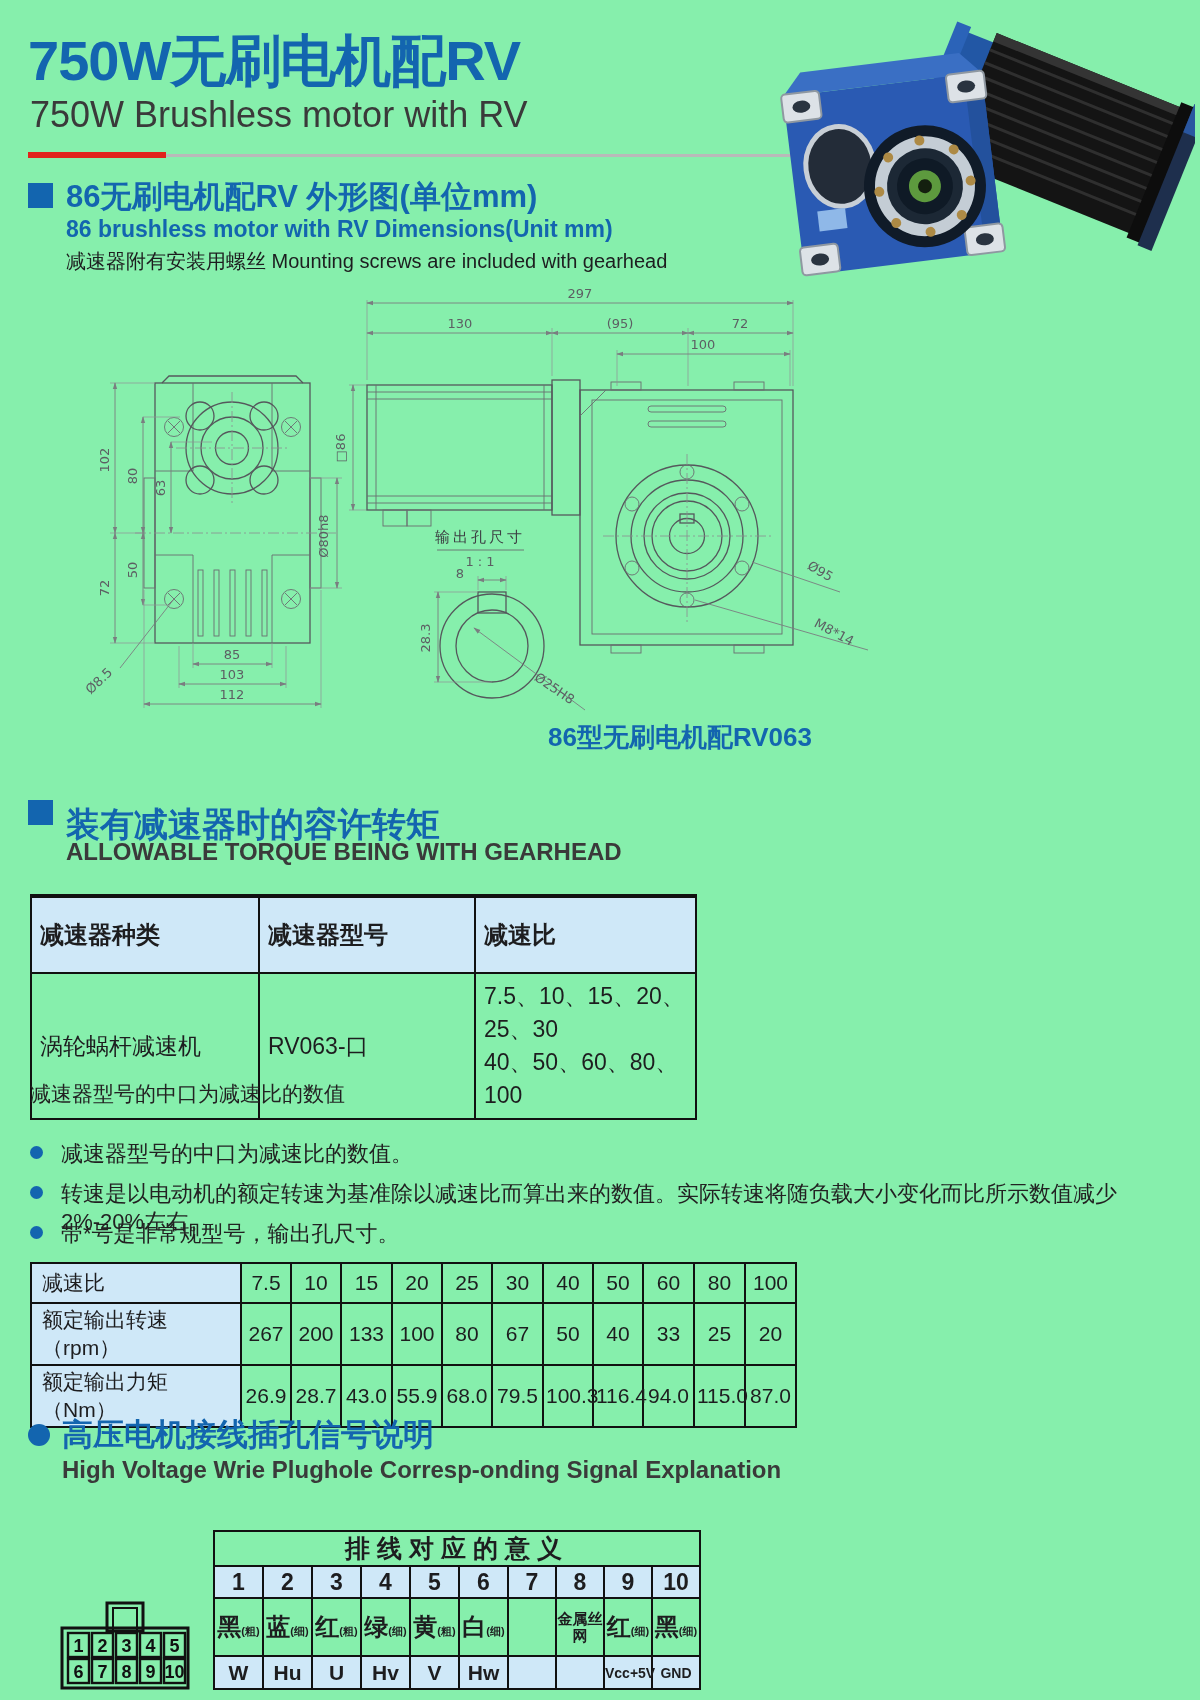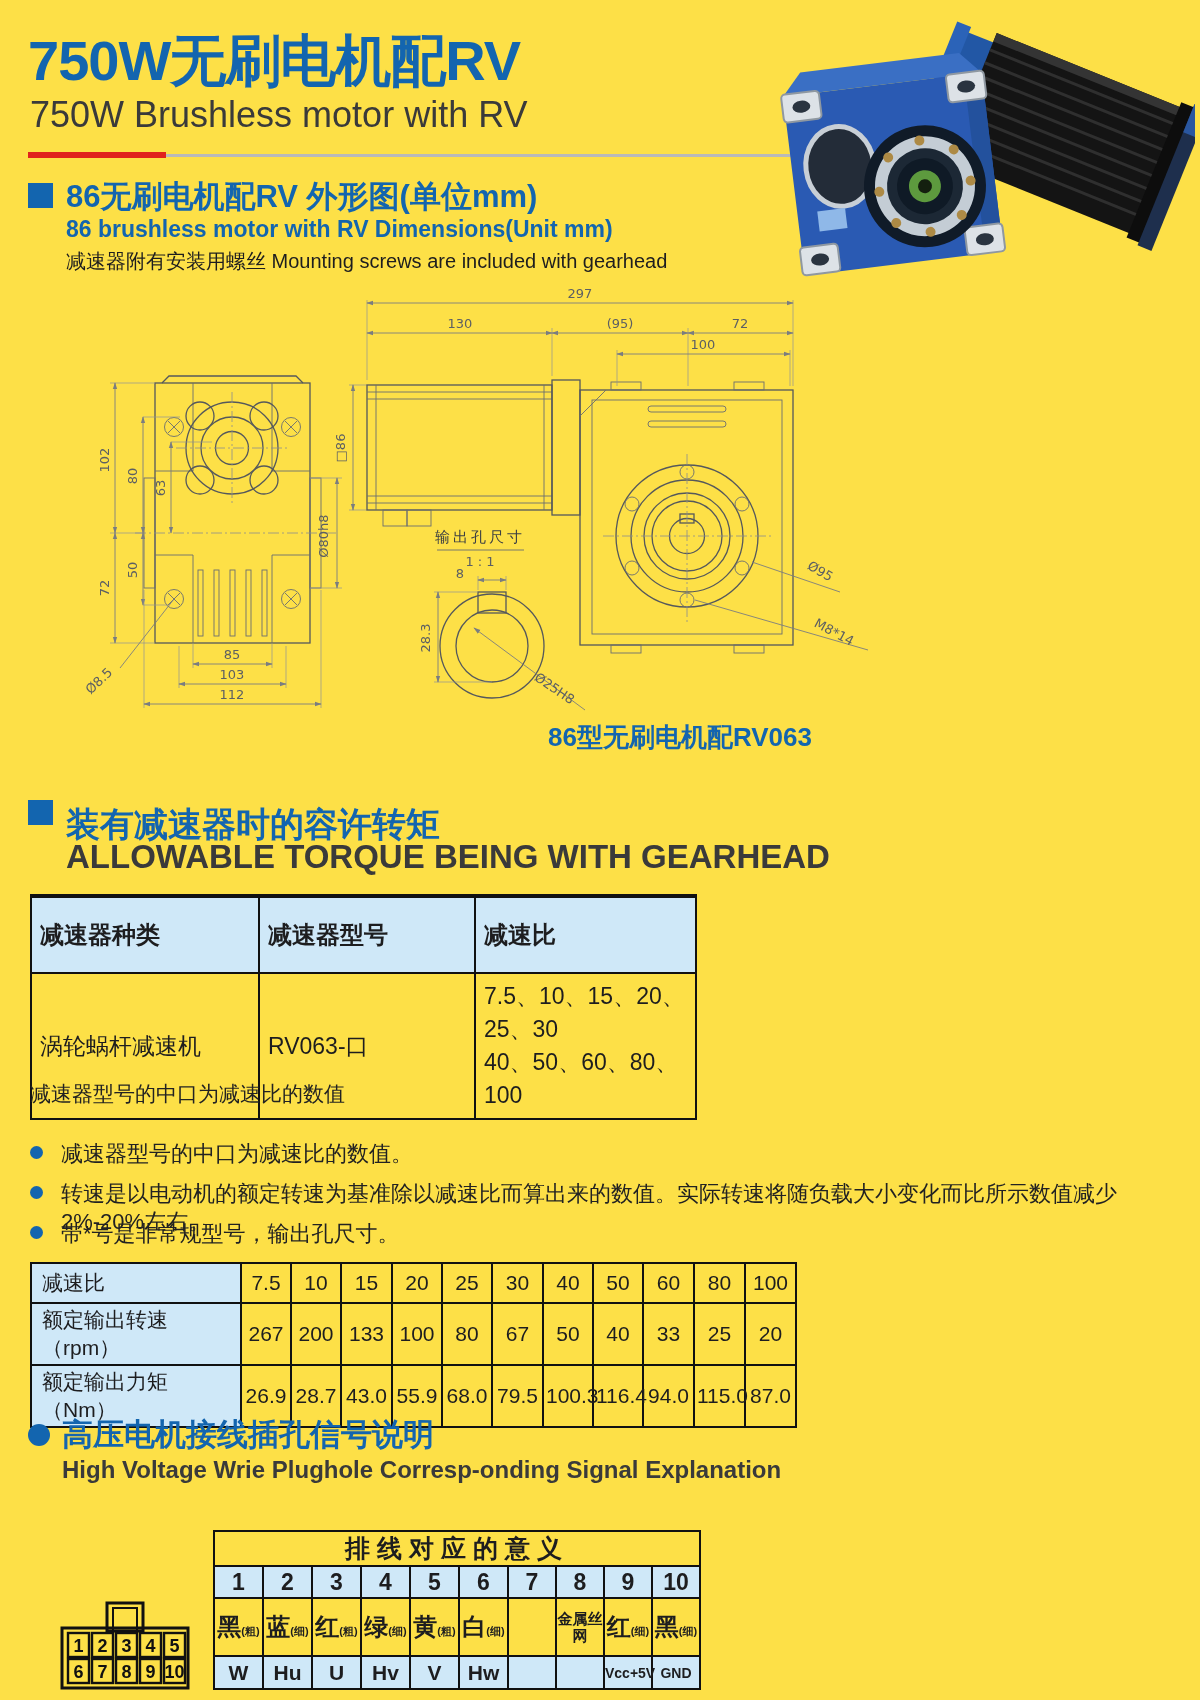--- a/index.html
+++ b/index.html
@@ -1,18 +1,18 @@
 <!DOCTYPE html>
 <html><head>
 <meta charset="utf-8">
 <style>
   html,body{margin:0;padding:0;background:#e9e9e9;}
   *{box-sizing:border-box;}
   body{font-family:"Liberation Sans","DejaVu Sans",sans-serif;}
-  #page{position:relative;width:1200px;height:1700px;background:#fde047;margin:0 auto;overflow:hidden;color:#1d1d1f;}
+  #page{position:relative;width:1200px;height:1700px;background:#86efac;margin:0 auto;overflow:hidden;color:#1d1d1f;}
   .abs{position:absolute;}
 
   
   .title{left:28px;top:24px;font-size:56px;font-weight:800;color:#1365af;letter-spacing:-1px;}
   .subtitle{left:30px;top:94px;font-size:36px;font-weight:500;color:#3a3a3a;}
   .divider-red{left:28px;top:152px;width:138px;height:6px;background:#e0231c;}
   .divider-gray{left:166px;top:154px;width:672px;height:3px;background:#b9b9b9;}
 
   
   .sq{width:25px;height:25px;background:#1365af;}
@@ -281,21 +281,21 @@
         <path class="ld" marker-start="url(#ar)" d="M434,340 L545,422"></path>
         <text class="dim" x="512" y="404" transform="rotate(34 512 404)" text-anchor="middle">Ø25H8</text>
       </g>
     </svg>
   </div>
 
   <div class="abs caption">86型无刷电机配RV063</div>
 
   <div class="abs sq" style="left:28px;top:800px;"></div>
   <div class="abs h-cn" style="left:66px;top:790px;font-size:34px;margin-top:12px;">装有减速器时的容许转矩</div>
-  <div class="abs h-en-dark" style="left:66px;top:838px;font-size:33px;">ALLOWABLE TORQUE BEING WITH GEARHEAD</div>
+  <div class="abs h-en-dark" style="left:66px;top:838px;font-size:24px;">ALLOWABLE TORQUE BEING WITH GEARHEAD</div>
 
   <table class="abs t1">
     <colgroup>
         <col style="width:228px">
         <col style="width:216px">
         <col style="width:221px">
       </colgroup>
     <thead>
       <tr>
         <th>减速器种类</th>

